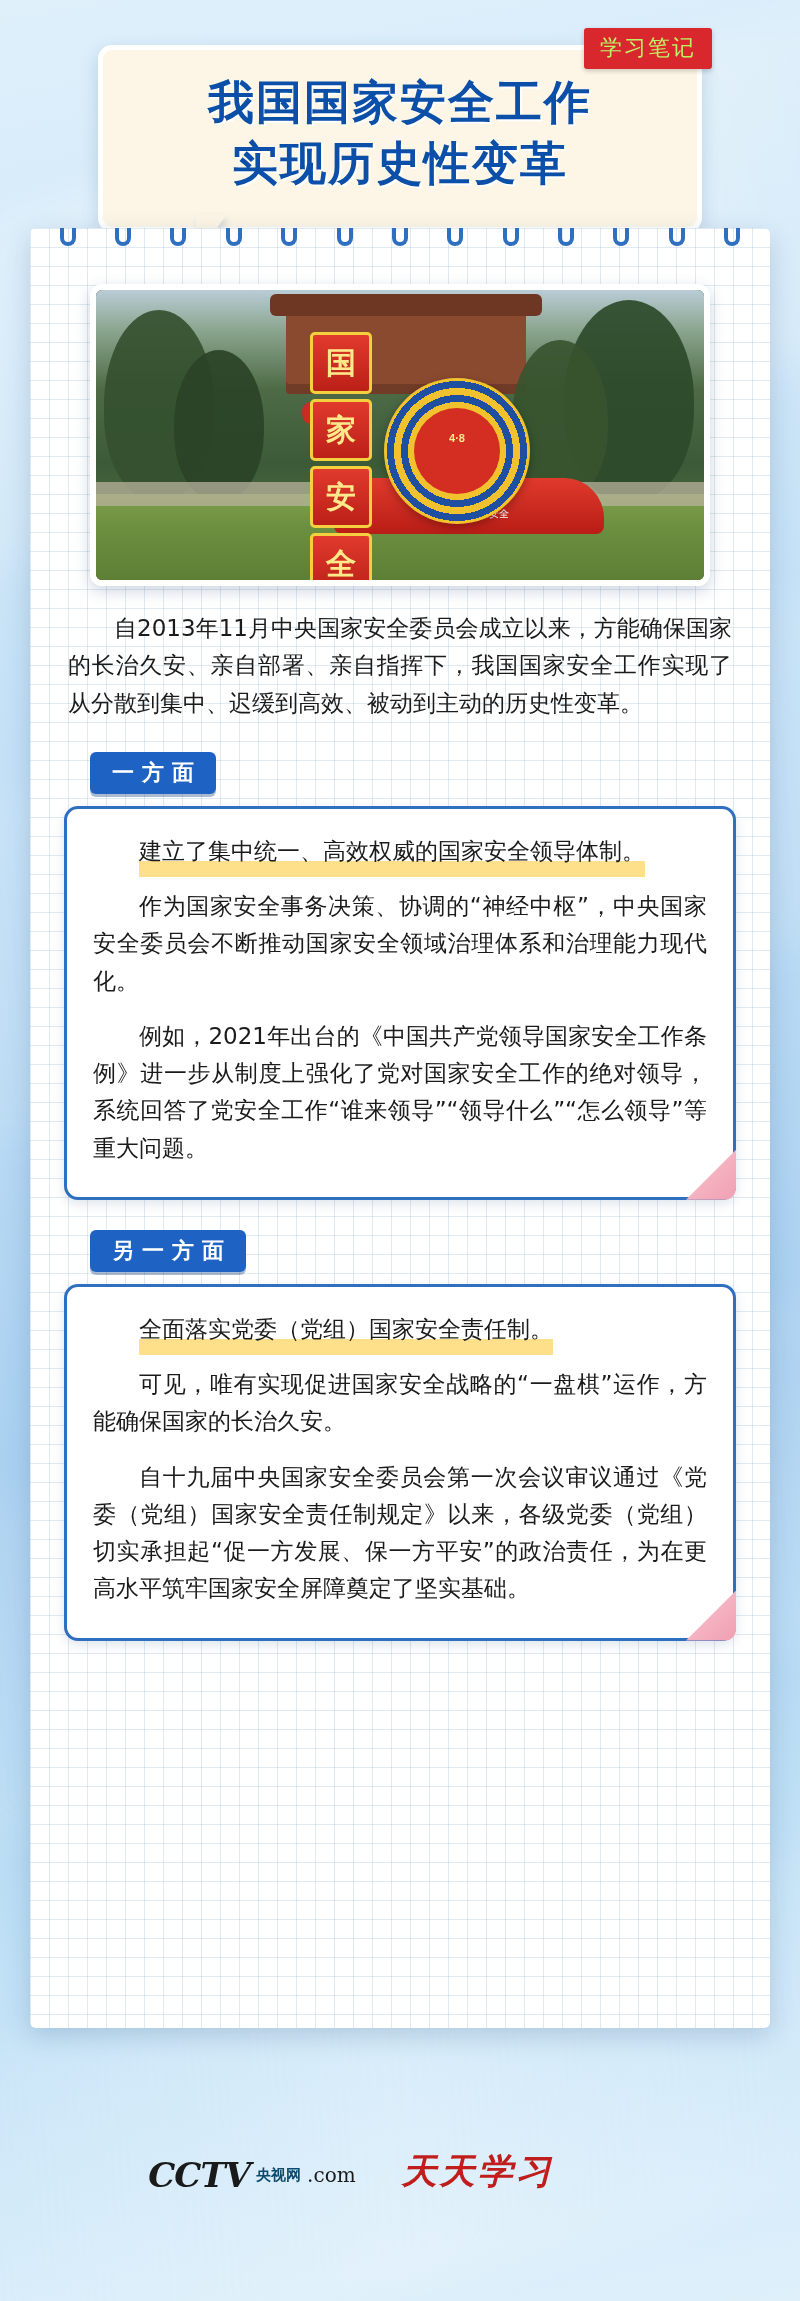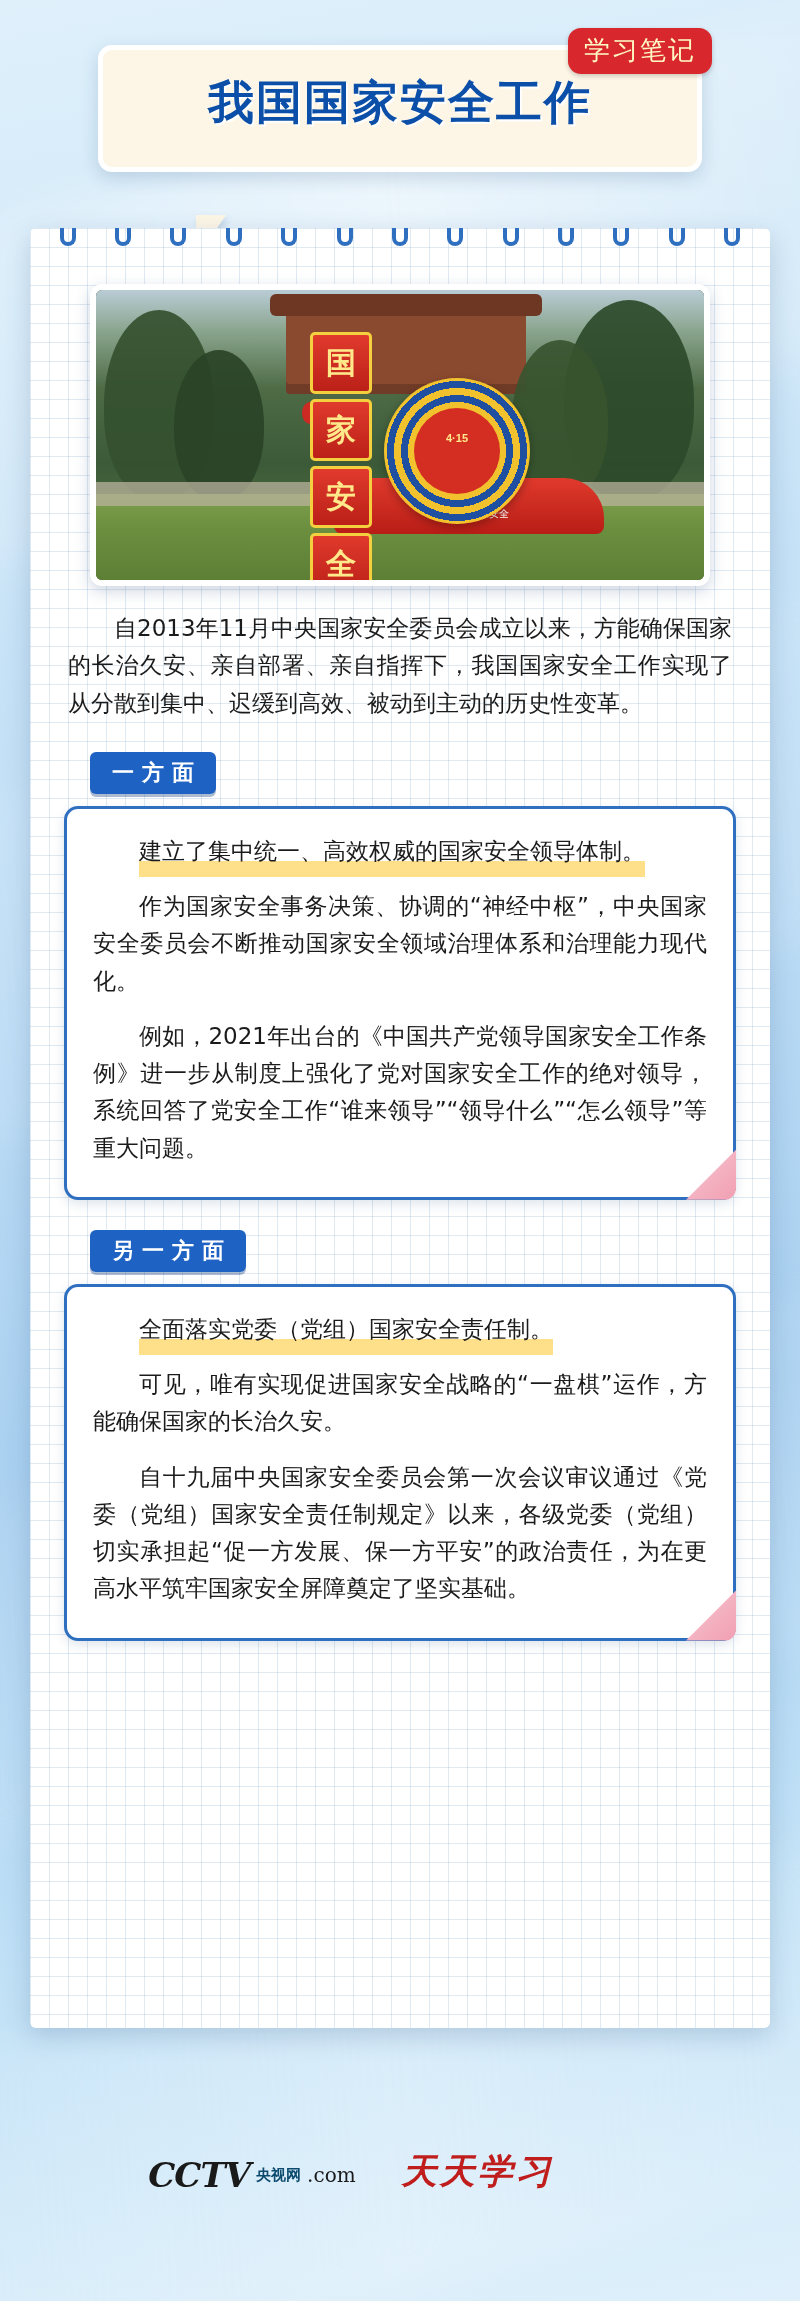--- a/index.html
+++ b/index.html
@@ -54,25 +54,25 @@
     letter-spacing: 2px;
     color: #0b4fa8;
     line-height: 1.32;
     text-shadow: 2px 2px 0 #ffffff;
   }
   .title-tag {
     position: absolute;
     right: 88px;
     top: 28px;
     background: #d9272e;
-    color: #fef9c3;
-    font-size: 26px;
+    color: #bef264;
+    font-size: 22px;
     letter-spacing: 2px;
     padding: 5px 16px 6px;
-    border-radius: 13px;
+    border-radius: 3px;
     box-shadow: 0 2px 5px rgba(0,0,0,.2);
     z-index: 5;
   }
   .title-tail {
     position: absolute;
     left: 196px;
     top: 215px;
     width: 0; height: 0;
     border-left: 30px solid #fdf6e6;
     border-bottom: 44px solid transparent;
@@ -339,20 +339,21 @@
 
 <div class="bg-streak s1"></div>
 <div class="bg-streak s2"></div>
 <div class="bg-streak s3"></div>
 <div class="bg-streak s4"></div>
 
 <div class="header">
   <div class="title-tag">学习笔记</div>
   <div class="title-card">
     <div class="title-line">我国国家安全工作</div>
+    <div class="title-line">实现历史性变革</div>
   </div>
   <div class="title-tail"></div>
 </div>
 
 <div class="notebook">
   <div class="spiral-row">
     <div class="ring"></div>
     <div class="ring"></div>
     <div class="ring"></div>
     <div class="ring"></div>
@@ -383,21 +384,21 @@
           <span>增强国家安全意识</span>
           <span>自觉维护国家安全</span>
         </div>
         <div class="cubes">
           <div class="cube">国</div>
           <div class="cube">家</div>
           <div class="cube">安</div>
           <div class="cube">全</div>
         </div>
         <div class="emblem">
-          <div class="emblem-core">4·15</div>
+          <div class="emblem-core">4·8</div>
         </div>
       </div>
     </div>
 
     <p class="para intro">自2013年11月中央国家安全委员会成立以来，方能确保国家的长治久安、亲自部署、亲自指挥下，我国国家安全工作实现了从分散到集中、迟缓到高效、被动到主动的历史性变革。</p>
 
     
     <div class="sec-label">一方面</div>
     <div class="sec-card">
       <p class="para"><span class="hl">建立了集中统一、高效权威的国家安全领导体制。</span></p>

